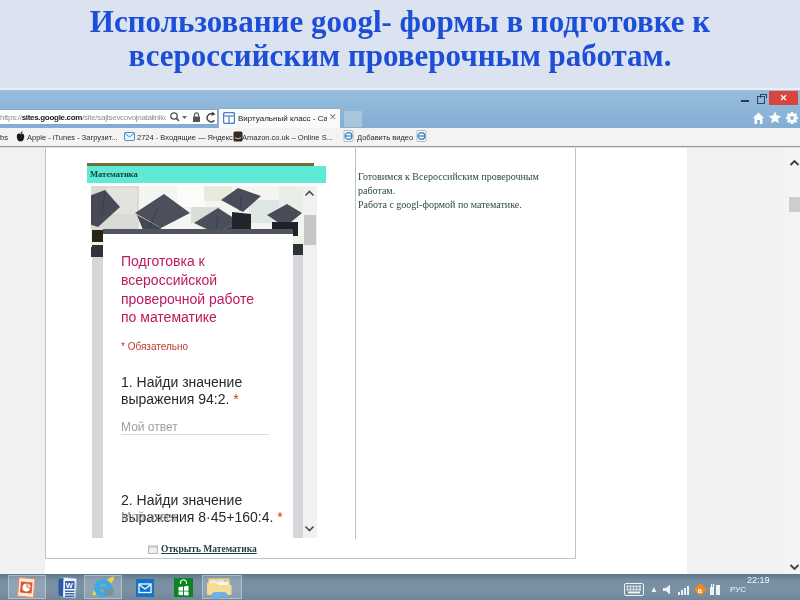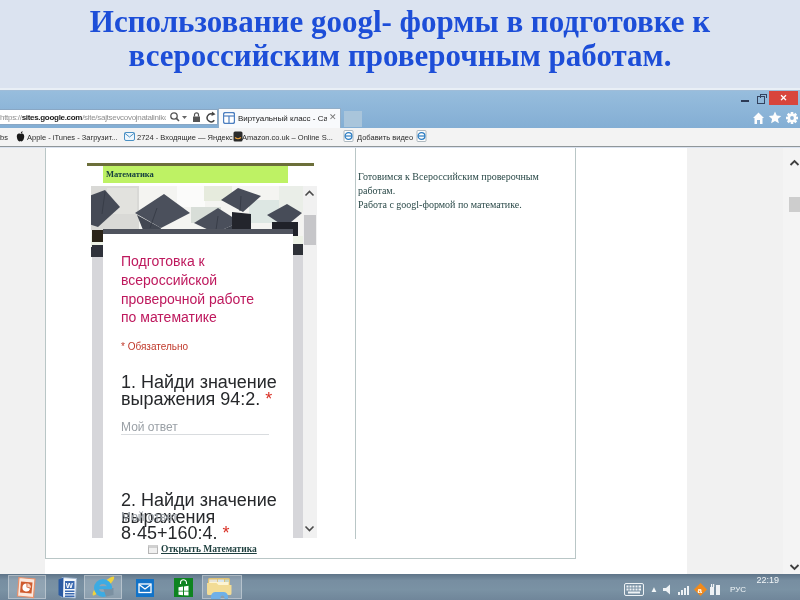--- a/index.html
+++ b/index.html
@@ -17,32 +17,32 @@
   #tabtitle{left:238px;top:114px;width:89px;font-size:8px;color:#222;white-space:nowrap;overflow:hidden;}
   #tabx{left:329px;top:112px;font-size:9px;color:#777;}
   #newtab{left:344px;top:111px;width:18px;height:16px;background:#a9c5db;}
   #favbar{left:0;top:128px;width:800px;height:19px;background:#f3f3f3;border-bottom:1px solid #8f9699;box-sizing:border-box;font-size:7.5px;color:#2b2b2b;}
   .fav{position:absolute;top:5px;white-space:nowrap;}
   
   #content{left:0;top:148px;width:800px;height:426px;background:#fff;}
   .pagegray{background:#f1f1f1;}
   .tborder{background:#b9c6c6;}
   #gadolive{left:87px;top:163px;width:227px;height:3px;background:#6c6f3a;}
-  #gadteal{left:103px;top:166px;width:185px;height:17px;background:#bef264;font-family:"Liberation Serif",serif;font-weight:bold;font-size:8.5px;color:#16403f;line-height:17px;padding-left:3px;box-sizing:border-box;}
+  #gadteal{left:87px;top:166px;width:239px;height:17px;background:#5eead4;font-family:"Liberation Serif",serif;font-weight:bold;font-size:8.5px;color:#16403f;line-height:17px;padding-left:3px;box-sizing:border-box;}
   #rtext{left:358px;top:170px;width:215px;font-family:"Liberation Serif",serif;font-size:10px;line-height:14px;color:#2b4a49;}
   
   .gutter{background:#d6d6da;}
   #ifsb{left:303px;top:186px;width:14px;height:352px;background:#f1f1f1;}
   #ifthumb{left:304px;top:215px;width:12px;height:30px;background:#c6c6c9;}
   
   #cardbar{left:103px;top:229px;width:190px;height:5px;background:#50545e;}
   #card{left:103px;top:234px;width:190px;height:304px;background:#fff;}
   #ftitle{left:121px;top:252px;width:168px;font-size:14px;line-height:18.8px;color:#be185d;}
   #freq{left:121px;top:341px;font-size:10px;color:#c0392b;}
-  .q{left:121px;width:165px;font-size:18px;line-height:16.5px;color:#26282b;}
+  .q{left:121px;width:165px;font-size:14px;line-height:16.5px;color:#26282b;}
   .q .ast{color:#d93025;}
   .ans{left:121px;font-size:12px;color:#9aa0a6;}
   .uline{left:121px;width:148px;height:1px;background:#d9dcdf;}
   #linkrow{left:46px;top:539px;width:529px;height:19px;background:#fff;}
   #openlink{left:161px;top:543px;font-size:9.5px;font-weight:bold;color:#1e3f3e;}
   #openlink span{text-decoration:underline;font-family:"Liberation Serif",serif;}
   #linkicon{left:148px;top:545px;width:10px;height:9px;background:#f0f0f0;border:1px solid #b5b5b5;box-sizing:border-box;border-top:3px solid #d0d0d0;}
   
   #msb{left:783px;top:148px;width:17px;height:426px;background:#f4f4f4;}
   #msthumb{left:789px;top:197px;width:11px;height:15px;background:#cdcdcd;}
@@ -282,15 +282,15 @@
   <path d="M6.5 0 L13 6.5 L6.5 13 L0 6.5 Z" fill="#f08a1d"></path>
   <text x="3.5" y="9.5" font-size="8" fill="#fff" font-family="Liberation Sans" font-weight="bold">a</text>
 </svg>
 <svg class="abs" style="left:709px;top:583px" width="12" height="13" viewBox="0 0 12 13">
   <rect x="1" y="4" width="4" height="8" fill="#eef2f5"></rect>
   <rect x="7" y="2" width="4" height="10" fill="#eef2f5"></rect>
   <rect x="2" y="1" width="1.2" height="3" fill="#eef2f5"></rect>
   <rect x="4" y="1" width="1.2" height="3" fill="#eef2f5"></rect>
 </svg>
 <div class="tray" style="left:730px;top:585px;font-size:8px">РУС</div>
-<div class="tray" style="left:747px;top:575px;width:32px;text-align:right;font-size:9px">22:19</div>
+<div class="tray" style="left:747px;top:575px;width:32px;text-align:left;font-size:9px">22:19</div>
 <div class="tray" style="left:750px;top:622px;width:37px;text-align:right;font-size:8.5px">08.05.2017</div>
 
 
 </body></html>

